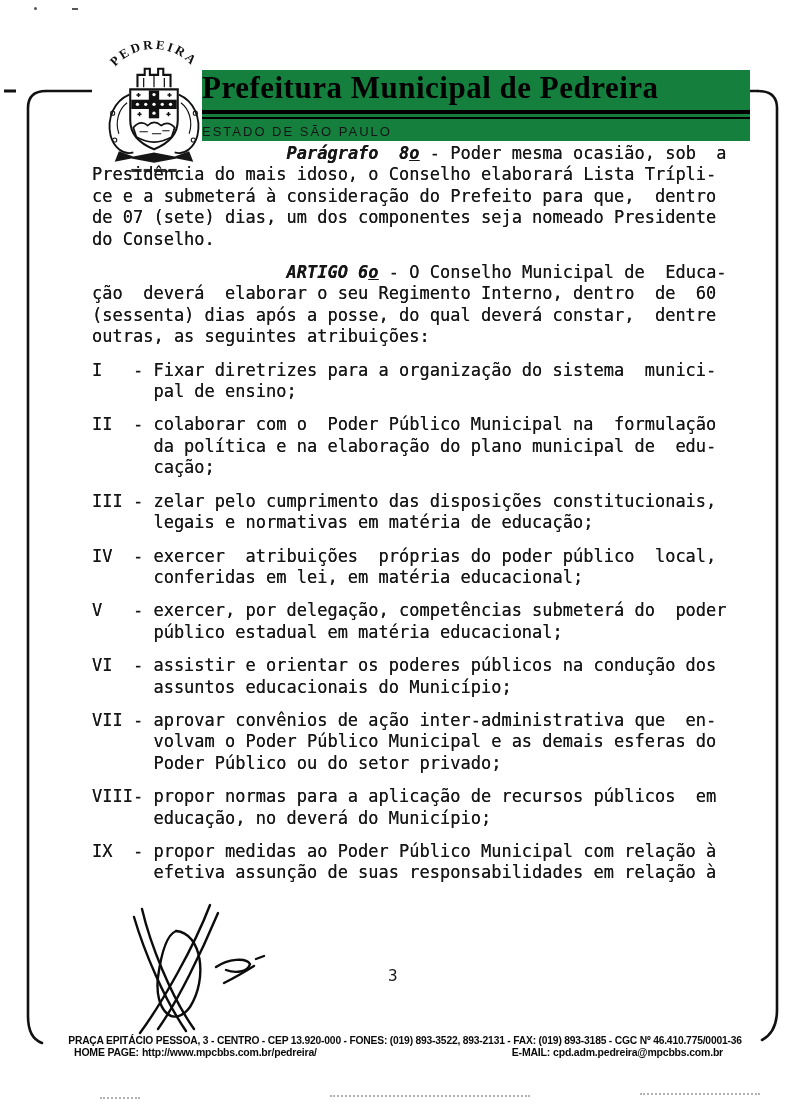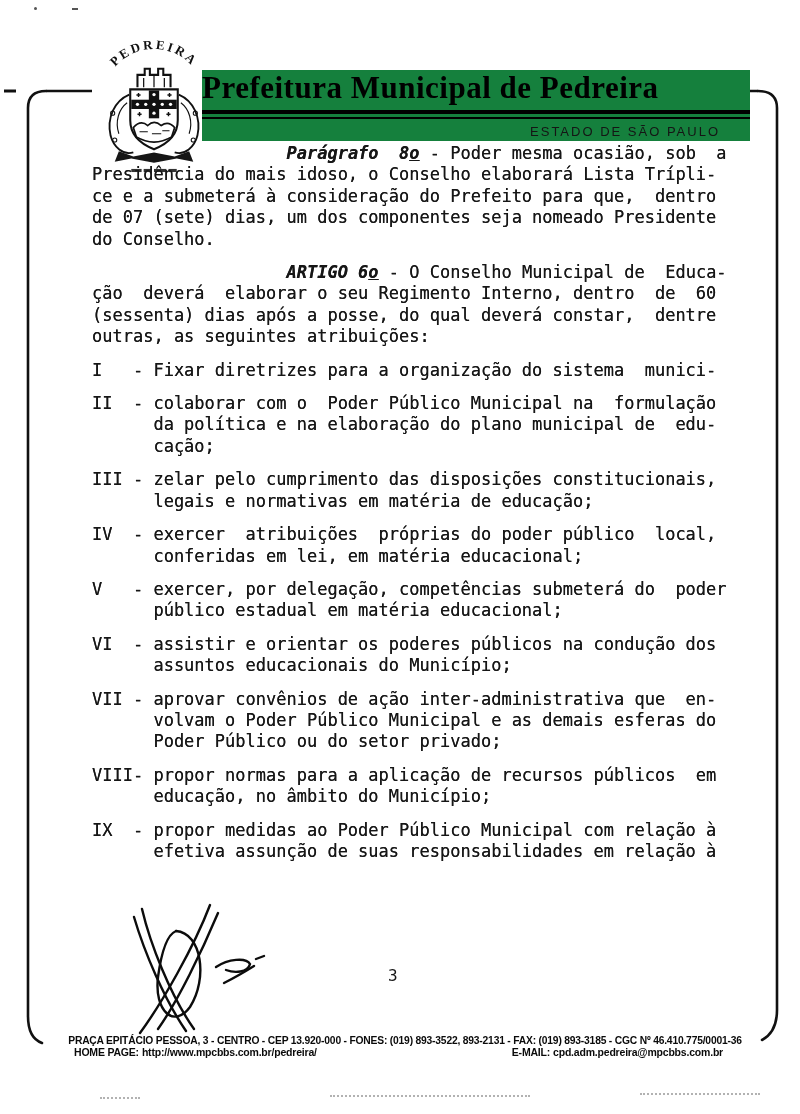--- a/index.html
+++ b/index.html
@@ -14,21 +14,21 @@
   .logo{position:absolute;left:92px;top:40px;width:124px;height:138px;background:#fff;z-index:2;}
   .titleblock{position:absolute;left:202px;top:70px;width:548px;background:#15803d;z-index:2;padding-bottom:2px;}
   .title{
     font-family:"Liberation Serif", serif;font-weight:700;font-size:31px;line-height:36px;
     color:#000;margin:0;white-space:nowrap;letter-spacing:0.5px;
   }
   .rule1{height:4px;background:#000;margin-top:4px;}
   .rule2{height:2px;background:#000;margin-top:3px;}
   .subtitle{
     font-family:"Liberation Sans", sans-serif;font-size:13px;letter-spacing:2px;
-    color:#151515;text-align:right;margin-top:5px;padding-right:30px;
+    color:#151515;text-align:left;margin-top:5px;padding-right:30px;
   }
   
   .body-text{position:absolute;left:92px;top:143px;z-index:2;font-size:17px;line-height:21.4px;
     text-shadow:0 0 0.4px #333;}
   .line{white-space:pre;}
   .block + .block{margin-top:12px;}
   .em{font-style:italic;font-weight:bold;}
   .emu{font-style:italic;font-weight:bold;text-decoration:underline;}
   
   .signature{position:absolute;left:98px;top:903px;z-index:3;}
@@ -120,20 +120,21 @@
         <div class="line"><span>do Conselho.</span></div>
       </div>
       <div class="block">
         <div class="line"><span>                   </span><span class="em">ARTIGO 6</span><span class="emu">o</span><span> - O Conselho Municipal de  Educa-</span></div>
         <div class="line"><span>ção  deverá  elaborar o seu Regimento Interno, dentro  de  60</span></div>
         <div class="line"><span>(sessenta) dias após a posse, do qual deverá constar,  dentre</span></div>
         <div class="line"><span>outras, as seguintes atribuições:</span></div>
       </div>
       <div class="block">
         <div class="line"><span>I   - Fixar diretrizes para a organização do sistema  munici-</span></div>
+        <div class="line"><span>      pal de ensino;</span></div>
       </div>
       <div class="block">
         <div class="line"><span>II  - colaborar com o  Poder Público Municipal na  formulação</span></div>
         <div class="line"><span>      da política e na elaboração do plano municipal de  edu-</span></div>
         <div class="line"><span>      cação;</span></div>
       </div>
       <div class="block">
         <div class="line"><span>III - zelar pelo cumprimento das disposições constitucionais,</span></div>
         <div class="line"><span>      legais e normativas em matéria de educação;</span></div>
       </div>
@@ -149,21 +150,21 @@
         <div class="line"><span>VI  - assistir e orientar os poderes públicos na condução dos</span></div>
         <div class="line"><span>      assuntos educacionais do Município;</span></div>
       </div>
       <div class="block">
         <div class="line"><span>VII - aprovar convênios de ação inter-administrativa que  en-</span></div>
         <div class="line"><span>      volvam o Poder Público Municipal e as demais esferas do</span></div>
         <div class="line"><span>      Poder Público ou do setor privado;</span></div>
       </div>
       <div class="block">
         <div class="line"><span>VIII- propor normas para a aplicação de recursos públicos  em</span></div>
-        <div class="line"><span>      educação, no âmbito do Município;</span></div>
+        <div class="line"><span>      educação, no deverá do Município;</span></div>
       </div>
       <div class="block">
         <div class="line"><span>IX  - propor medidas ao Poder Público Municipal com relação à</span></div>
         <div class="line"><span>      efetiva assunção de suas responsabilidades em relação à</span></div>
       </div>
     </div>
 
   <svg class="signature" width="170" height="135" viewBox="0 0 170 135">
     <g fill="none" stroke="#0c0c0c" stroke-width="2.4" stroke-linecap="round">
       <path d="M 44 6 C 52 40, 72 92, 96 126"></path>

